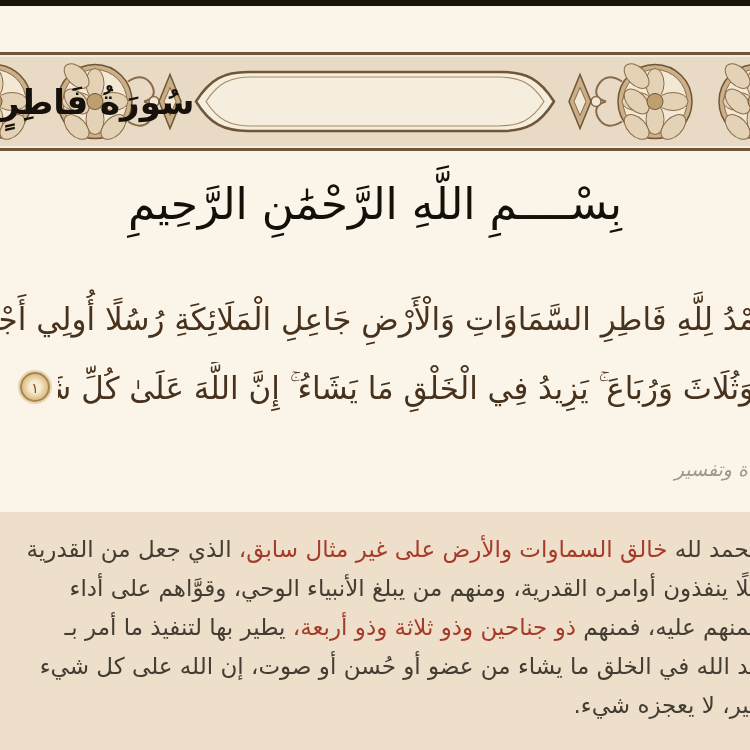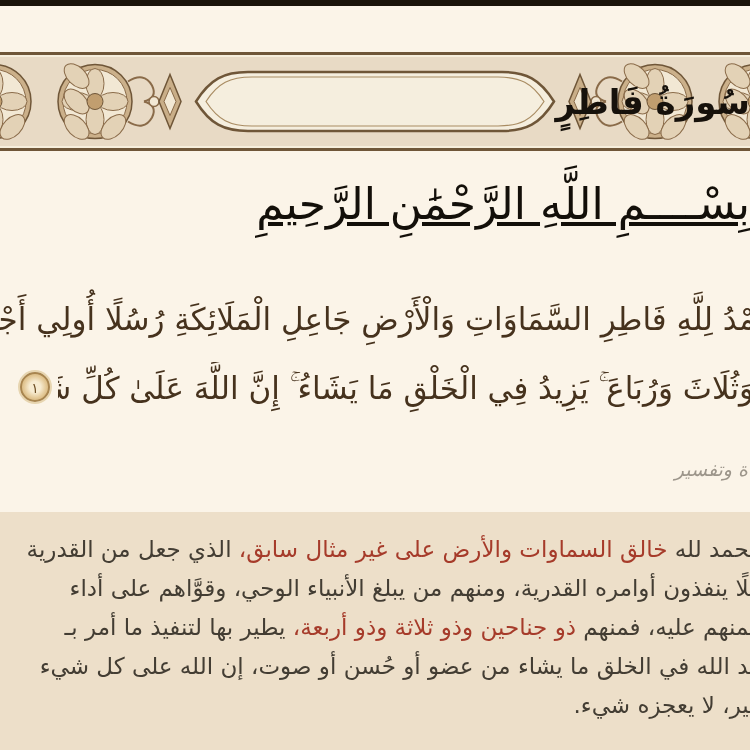--- a/index.html
+++ b/index.html
@@ -4,26 +4,26 @@
 <style>
   html,body{margin:0;padding:0;}
   .stage{
     position:relative;width:750px;height:750px;overflow:hidden;
     background:var(--page-bg,#FBF4E8);
     font-family:"DejaVu Sans",sans-serif;direction:rtl;
   }
   .topbar{position:absolute;top:0;left:0;width:100%;height:6px;background:var(--top-bar,#1A130A);}
   .band{position:absolute;top:52px;left:0;width:750px;height:99px;}
   .surah-title{
-    position:absolute;top:78px;left:0;width:100%;text-align:right;
+    position:absolute;top:78px;left:0;width:100%;text-align:left;
     font-size:34px;font-weight:bold;color:#16110B;letter-spacing:1px;line-height:48px;
   }
   .bismillah{
-    position:absolute;top:178px;left:0;width:100%;text-align:right;
-    font-size:44px;color:#130F09;white-space:nowrap;text-decoration:underline;
+    position:absolute;top:178px;left:0;width:100%;text-align:center;
+    font-size:44px;color:#130F09;white-space:nowrap;
   }
   .verse-line{
     position:absolute;white-space:nowrap;font-size:31px;line-height:52px;
     color:var(--verse-text,#46321D);
   }
   .v1{top:293px;right:-16px;}
   .v2{top:362px;right:-4px;left:58px;overflow:hidden;text-align:right;}
   .ayah-marker{
     position:absolute;top:372px;left:20px;width:30px;height:30px;border-radius:50%;
     background:radial-gradient(circle,#F7ECD2 30%,#E2C693 62%,var(--marker-gold,#C5A36B) 100%);

